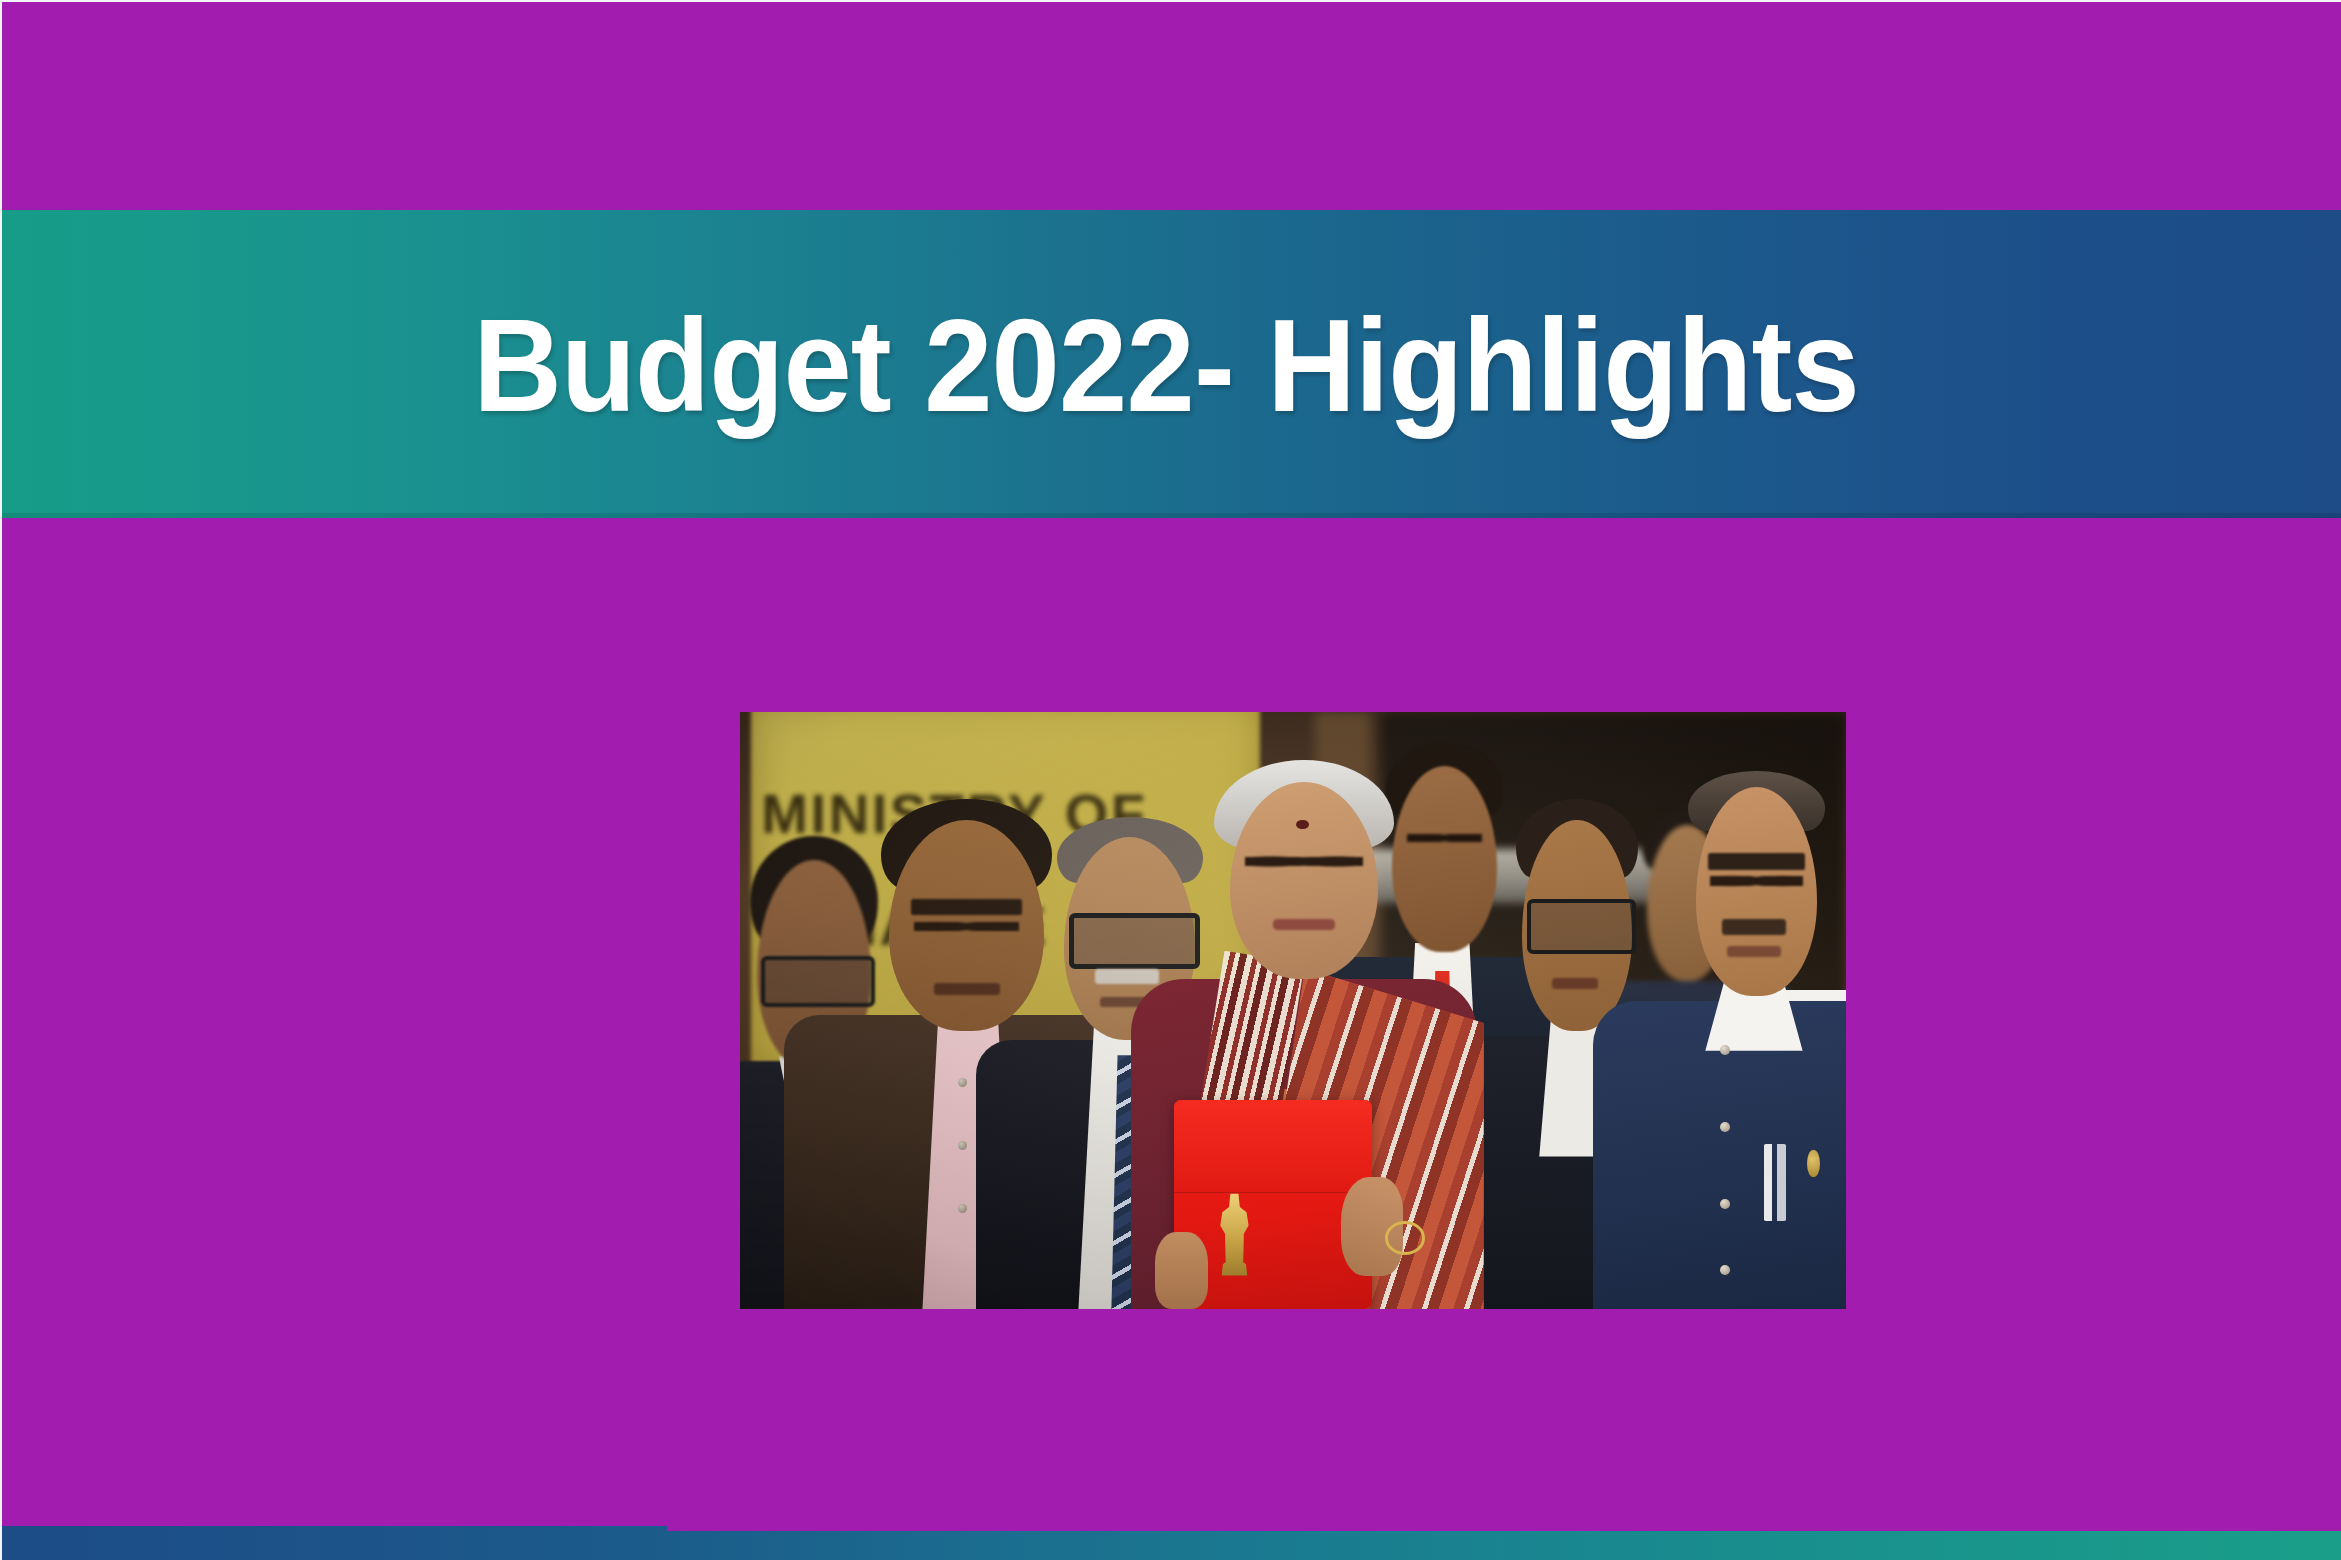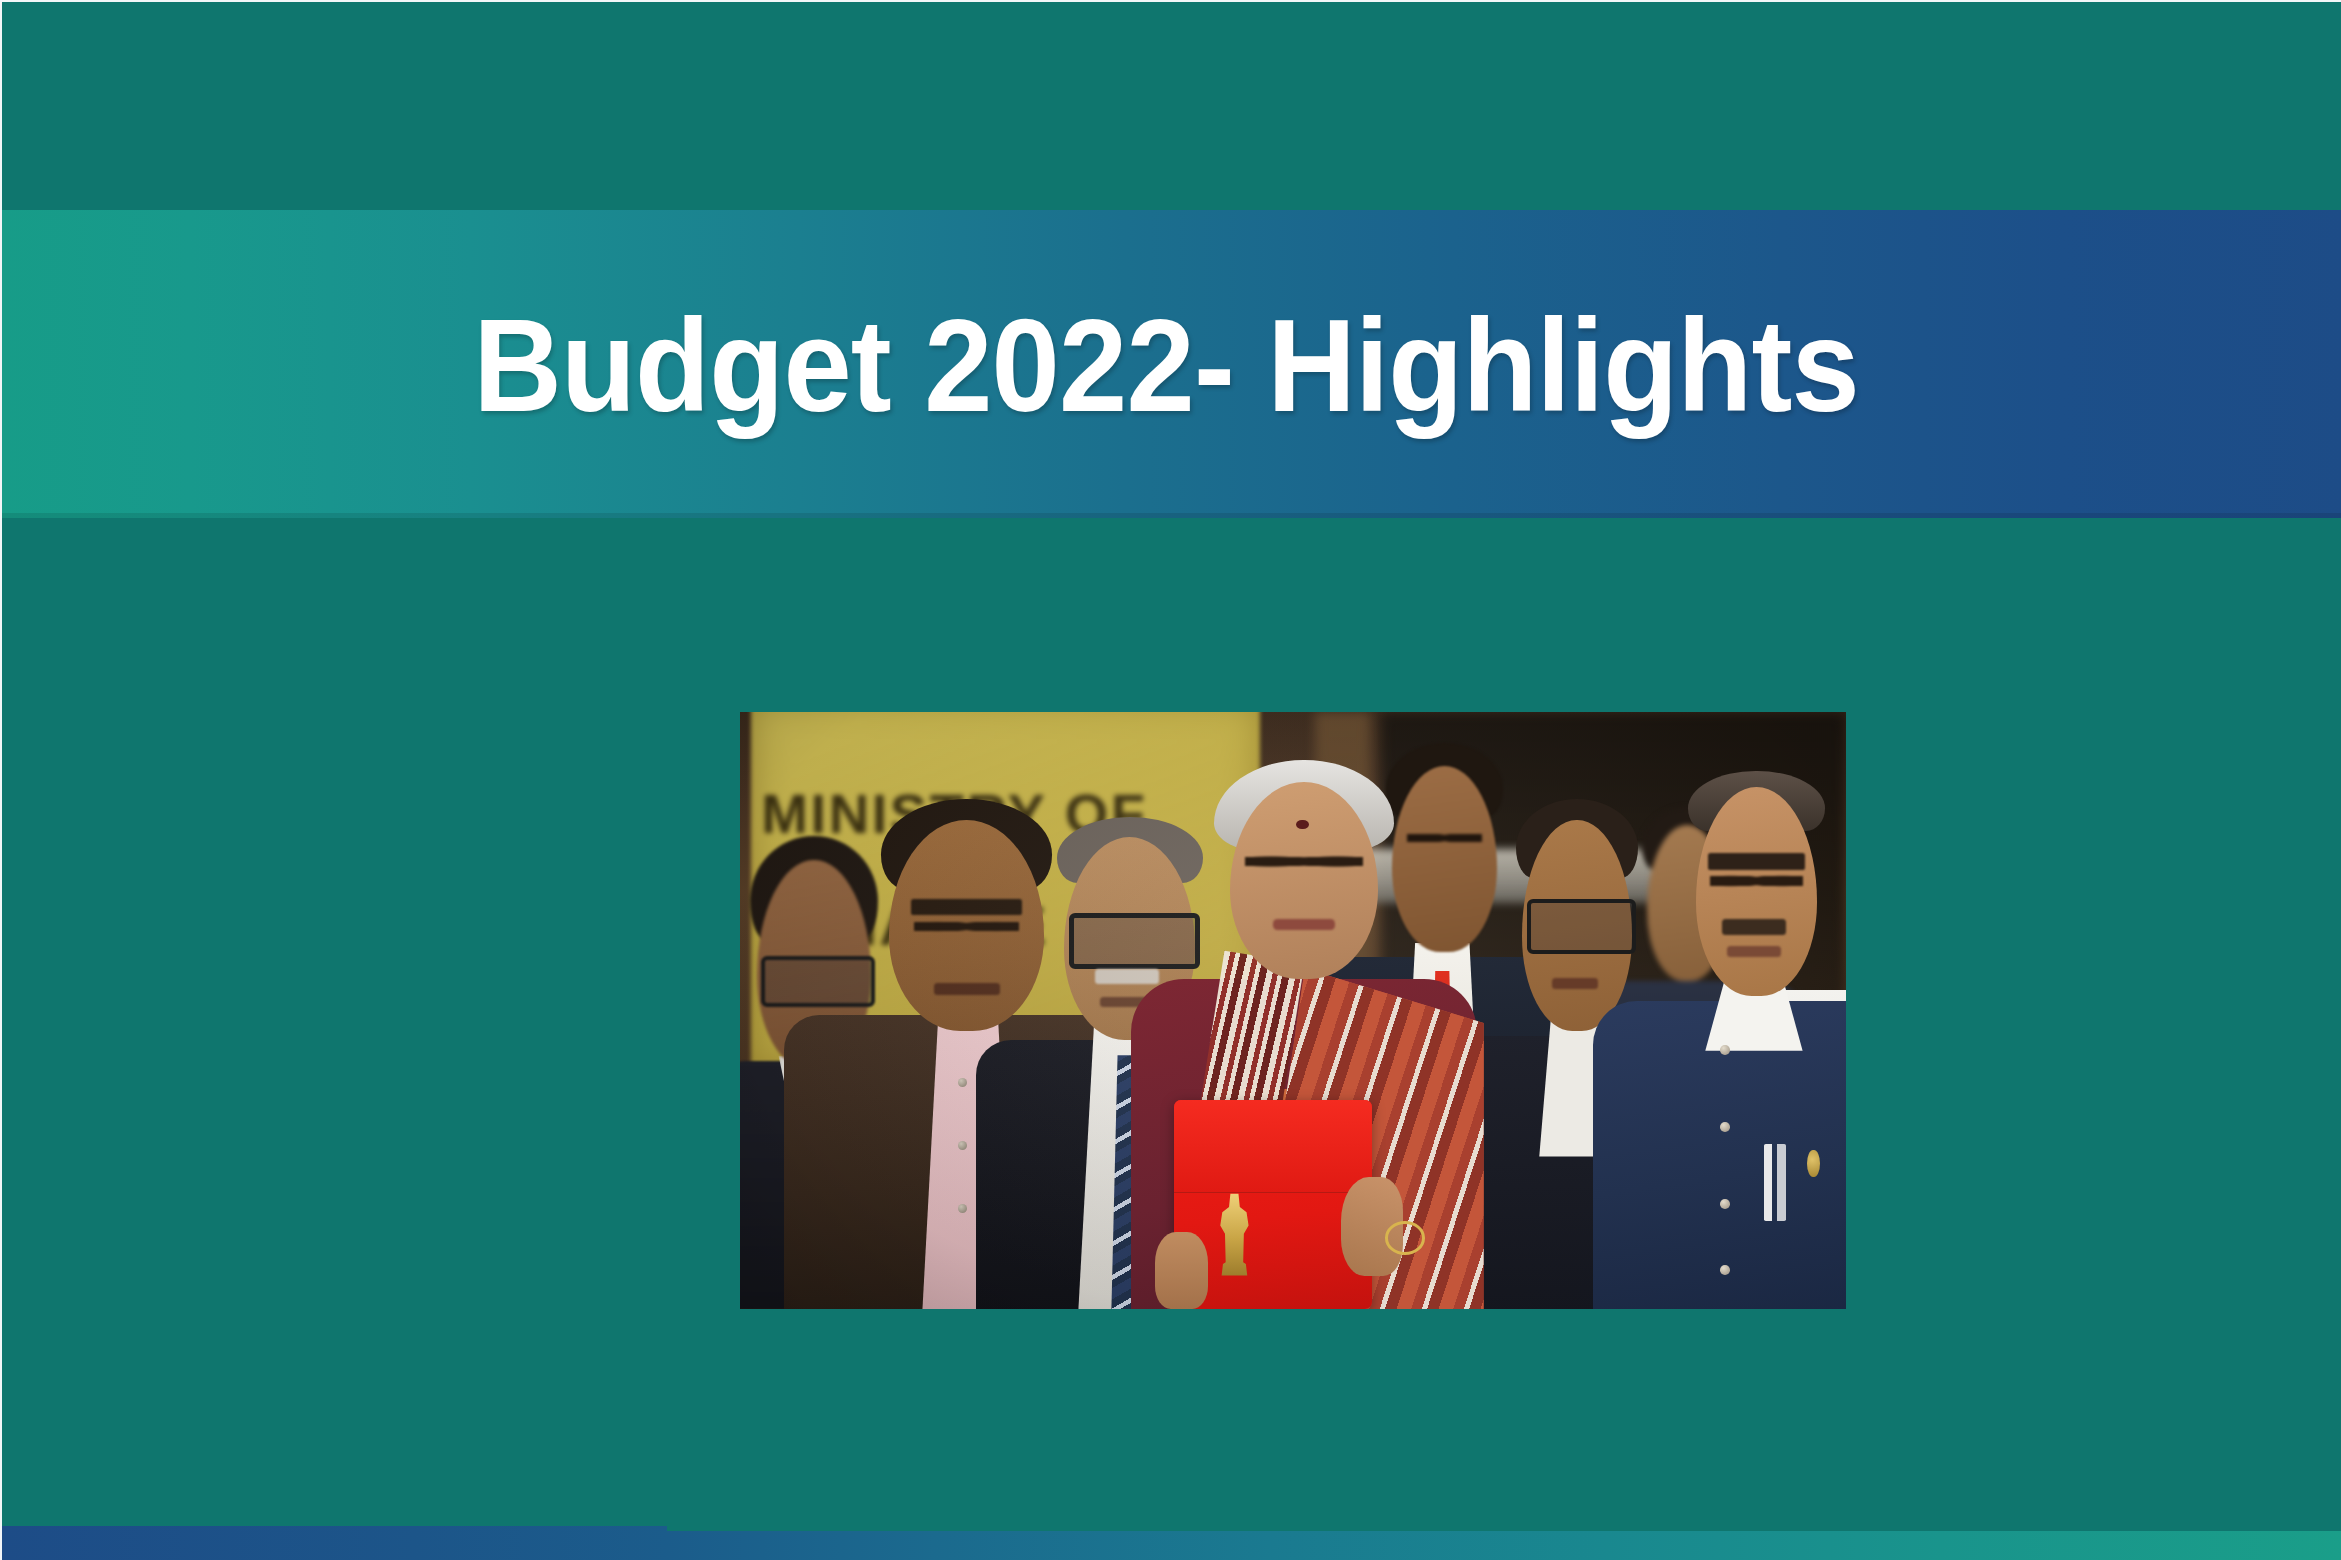--- a/index.html
+++ b/index.html
@@ -11,21 +11,21 @@
     width: 2342px;
     height: 1560px;
     overflow: hidden;
     font-family: "Liberation Sans", sans-serif;
     position: relative;
   }
 
   #slide {
     position: absolute;
     inset: 0;
-    background: #0f766e;
+    background: #a21caf;
     box-sizing: border-box;
     border-top: 2.6px solid #f2f6f8;
     border-left: 2.6px solid #f2f6f8;
     border-right: 1.8px solid #f4f7f9;
   }
 
   
   #title-banner {
     position: absolute;
     left: 0;

